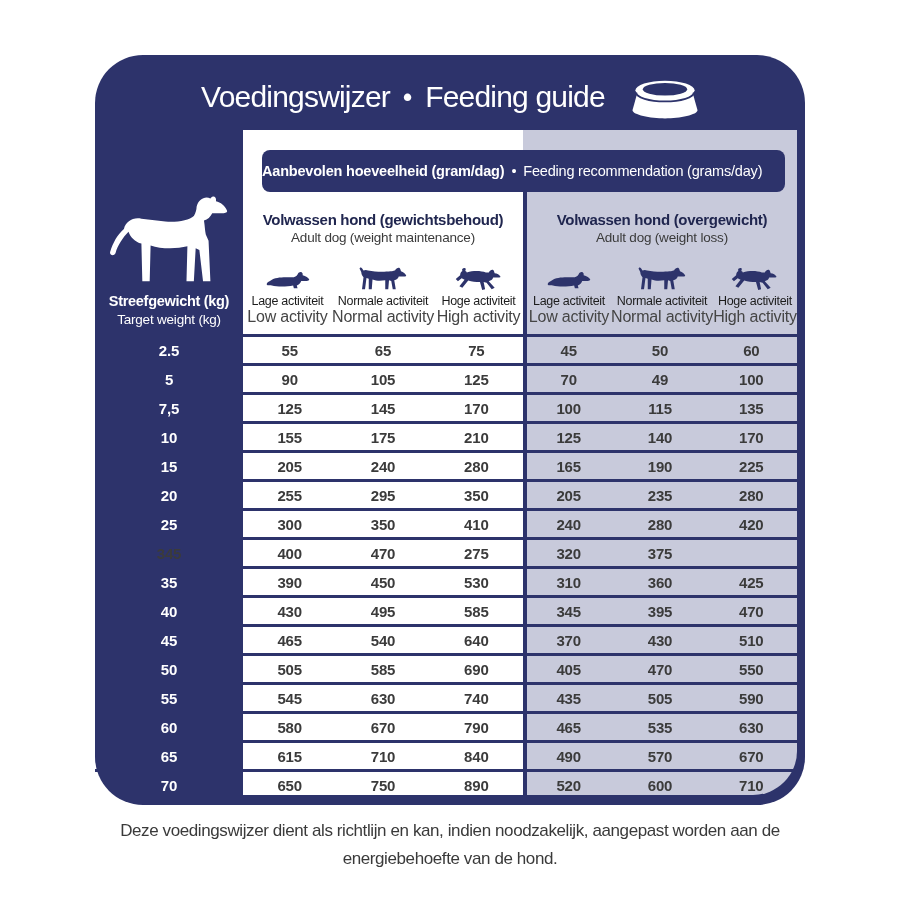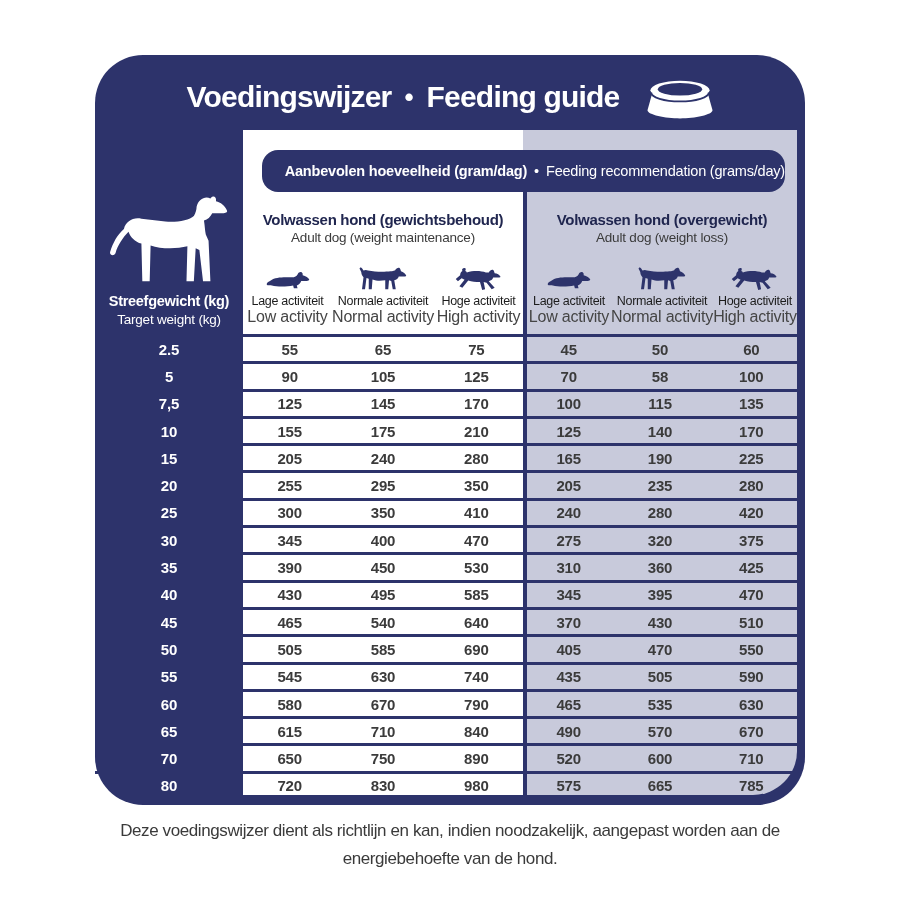--- a/index.html
+++ b/index.html
@@ -1,30 +1,30 @@
 <!DOCTYPE html>
 <html><head>
 <meta charset="utf-8">
 <style>
   html,body{margin:0;padding:0;background:#ffffff;}
   .page{position:relative;width:900px;height:900px;background:#ffffff;overflow:hidden;
         font-family:"Liberation Sans",sans-serif;}
   .card{position:absolute;left:95px;top:55px;width:710px;height:750px;background:#2d336b;border-radius:48px;}
   
   .title-row{position:absolute;left:0;top:14px;width:100%;height:56px;display:flex;align-items:center;justify-content:center;}
-  .title-txt{color:#fff;font-weight:700;font-size:30px;letter-spacing:-0.8px;white-space:nowrap;}
+  .title-txt{color:#fff;font-weight:400;font-size:30px;letter-spacing:-0.8px;white-space:nowrap;}
   .title-bullet{color:#fff;font-weight:700;font-size:26px;margin:0 13px;}
   .bowl-wrap{margin-left:26px;display:flex;align-items:center;}
   
   .panel-white{position:absolute;left:148px;top:75px;width:280px;height:665px;background:#ffffff;}
   .panel-lav{position:absolute;left:428px;top:75px;width:274px;height:665px;background:#c8cadb;border-bottom-right-radius:44px;}
   .vdivider{position:absolute;left:428px;top:95px;width:4px;height:645px;background:#2d336b;}
   
-  .pill{position:absolute;left:167px;top:95px;width:523px;height:42px;background:#2d336b;border-radius:16px;
-        display:flex;align-items:center;justify-content:flex-end;color:#fff;font-size:14.5px;letter-spacing:-0.2px;white-space:nowrap;}
+  .pill{position:absolute;left:167px;top:95px;width:523px;height:42px;background:#2d336b;border-radius:8px;
+        display:flex;align-items:center;justify-content:flex-start;color:#fff;font-size:14.5px;letter-spacing:-0.2px;white-space:nowrap;}
   .pill-nl{font-weight:700;}
   .pill-bullet{margin:0 7px;}
   
   .group-head{position:absolute;text-align:center;}
   .gh1{left:148px;top:148px;width:280px;}
   .gh2{left:432px;top:148px;width:270px;}
   .group-title{font-weight:700;font-size:15px;letter-spacing:-0.3px;color:#20264f;white-space:nowrap;margin-top:8px;}
   .group-sub{font-size:13.5px;letter-spacing:-0.2px;color:#3a3a3a;margin-top:2px;white-space:nowrap;}
   
   .col-headers{position:absolute;top:193px;height:82px;display:grid;grid-template-columns:repeat(3,1fr);}
@@ -164,21 +164,21 @@
           <div class="cell">45</div>
           <div class="cell">50</div>
           <div class="cell">60</div>
         </div>
         <div class="row">
           <div class="cell wcell">5</div>
           <div class="cell">90</div>
           <div class="cell">105</div>
           <div class="cell">125</div>
           <div class="cell">70</div>
-          <div class="cell">58</div>
+          <div class="cell">49</div>
           <div class="cell">100</div>
         </div>
         <div class="row">
           <div class="cell wcell">7,5</div>
           <div class="cell">125</div>
           <div class="cell">145</div>
           <div class="cell">170</div>
           <div class="cell">100</div>
           <div class="cell">115</div>
           <div class="cell">135</div>
@@ -213,21 +213,20 @@
         <div class="row">
           <div class="cell wcell">25</div>
           <div class="cell">300</div>
           <div class="cell">350</div>
           <div class="cell">410</div>
           <div class="cell">240</div>
           <div class="cell">280</div>
           <div class="cell">420</div>
         </div>
         <div class="row">
-          <div class="cell wcell">30</div>
           <div class="cell">345</div>
           <div class="cell">400</div>
           <div class="cell">470</div>
           <div class="cell">275</div>
           <div class="cell">320</div>
           <div class="cell">375</div>
         </div>
         <div class="row">
           <div class="cell wcell">35</div>
           <div class="cell">390</div>
@@ -293,29 +292,20 @@
         </div>
         <div class="row">
           <div class="cell wcell">70</div>
           <div class="cell">650</div>
           <div class="cell">750</div>
           <div class="cell">890</div>
           <div class="cell">520</div>
           <div class="cell">600</div>
           <div class="cell">710</div>
         </div>
-        <div class="row">
-          <div class="cell wcell">80</div>
-          <div class="cell">720</div>
-          <div class="cell">830</div>
-          <div class="cell">980</div>
-          <div class="cell">575</div>
-          <div class="cell">665</div>
-          <div class="cell">785</div>
-        </div>
       </div>
   </div>
 
   <div class="footer">
     <div>Deze voedingswijzer dient als richtlijn en kan, indien noodzakelijk, aangepast worden aan de</div>
     <div>energiebehoefte van de hond.</div>
   </div>
 </div>
 
 </body></html>

